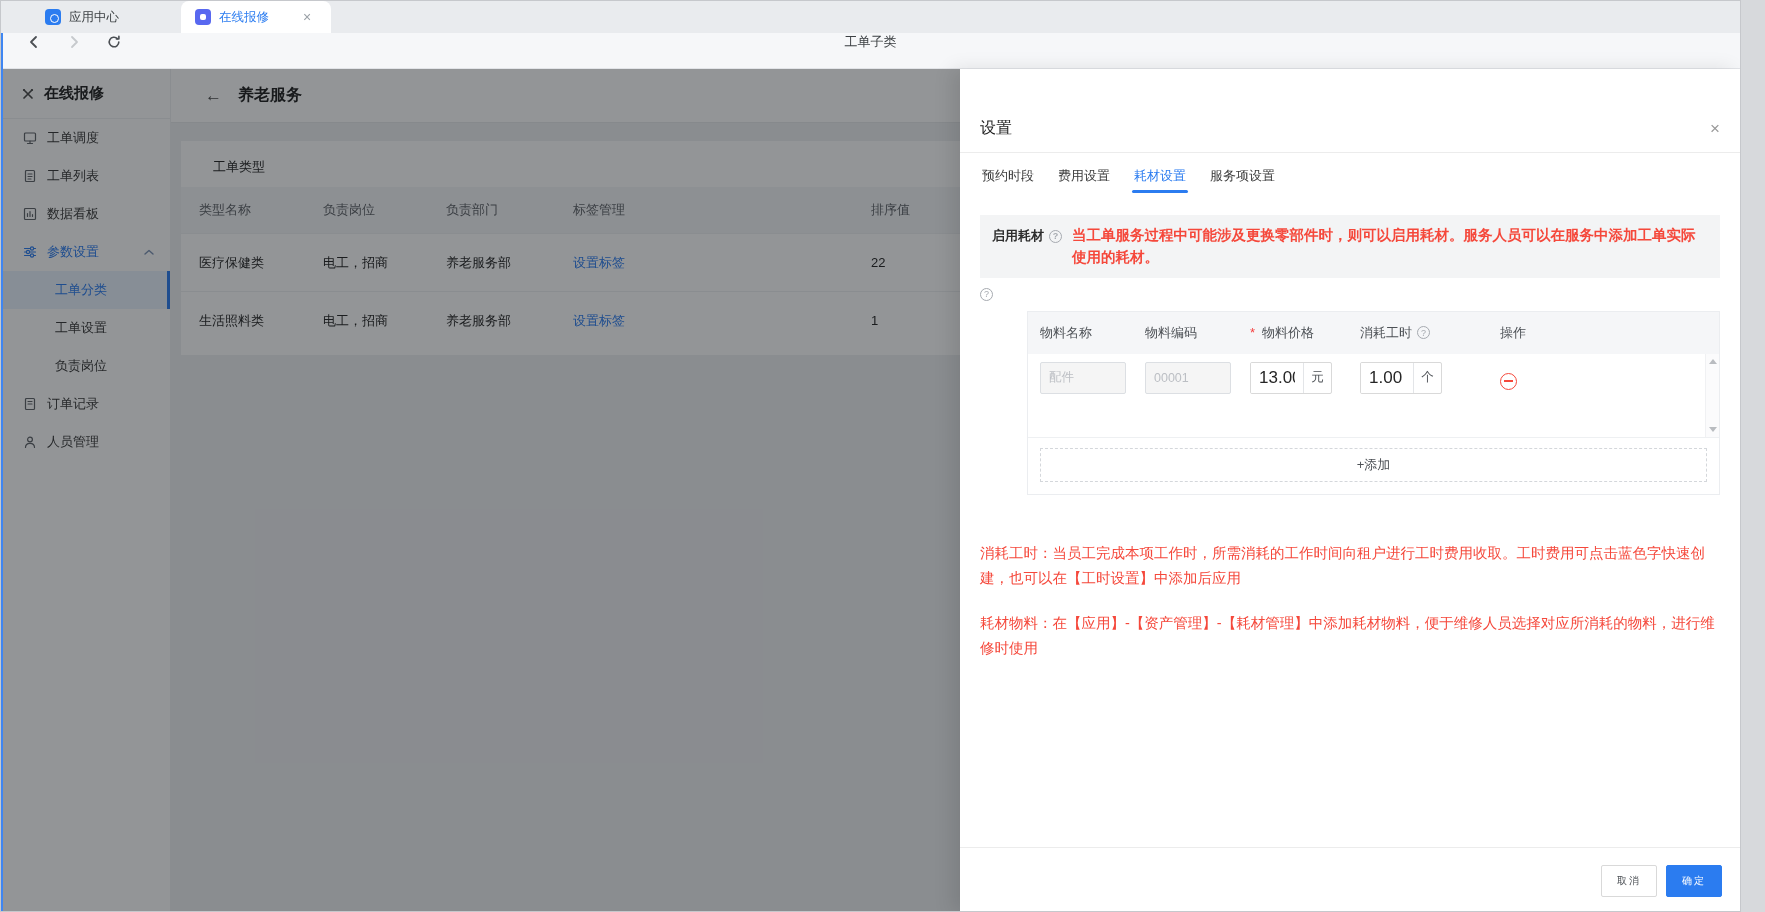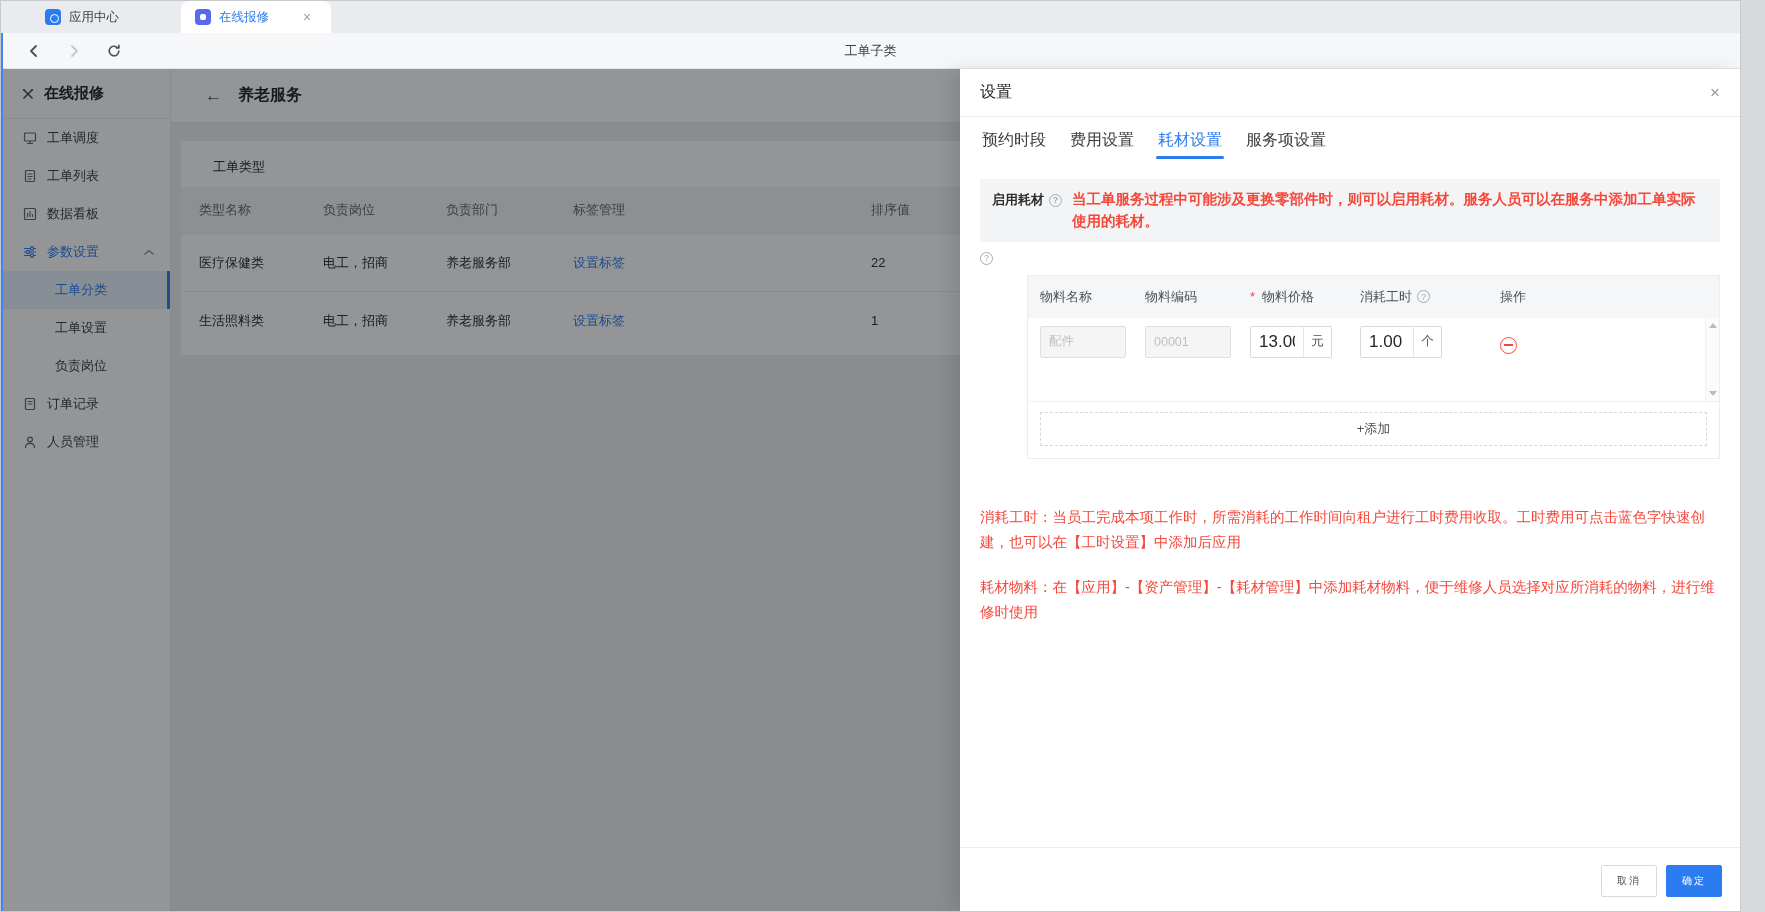--- a/index.html
+++ b/index.html
@@ -20,21 +20,21 @@
   .tab{height:32px;display:flex;align-items:center;gap:8px;padding:0 14px;font-size:12.5px;color:#3c4043;min-width:150px;}
   .tab.active{background:#fff;border-radius:8px 8px 0 0;color:var(--accent);}
   .tab-fav{width:16px;height:16px;border-radius:4px;flex:0 0 auto;position:relative;}
   .tab-fav.appcenter{background:#2b7cf0;}
   .tab-fav.appcenter::after{content:"";position:absolute;left:4.5px;top:4.5px;width:7px;height:7px;border:1.5px solid #fff;border-radius:50%;}
   .tab-fav.repair{background:#5868f0;}
   .tab-fav.repair::after{content:"";position:absolute;left:5px;top:5px;width:6px;height:6px;background:#fff;border-radius:2px;}
   .tab-close{margin-left:26px;color:#9aa0a6;font-size:14px;line-height:1;cursor:pointer;}
 
   
-  .navbar{position:relative;height:36px;background:#f6f7f9;border-bottom:1px solid #e2e4e8;display:flex;align-items:center;padding-left:24px;gap:22px;}
+  .navbar{position:relative;height:36px;background:#f6f7f9;border-bottom:1px solid #e2e4e8;display:flex;align-items:flex-start;padding-left:24px;gap:22px;}
   .nav-btn{width:18px;height:18px;display:flex;align-items:center;justify-content:center;}
   .nav-title{position:absolute;left:0;right:0;text-align:center;font-size:13px;color:#3c4043;}
 
   
   .app{position:relative;height:844px;display:flex;background:#eef0f3;}
 
   
   .sidebar{width:170px;background:#fff;flex:0 0 auto;border-right:1px solid #eef0f2;}
   .side-header{height:50px;display:flex;align-items:center;gap:9px;padding-left:20px;font-size:15px;font-weight:bold;color:#1f1f1f;border-bottom:1px solid #eef0f2;}
   .side-item{height:38px;display:flex;align-items:center;gap:10px;padding-left:22px;font-size:13px;color:#383838;cursor:pointer;position:relative;}
@@ -57,24 +57,24 @@
   .gc{padding-left:18px;}
   .gc1{width:124px;}.gc2{width:123px;}.gc3{width:127px;}.gc4{width:298px;}.gc5{flex:1;}
   .g-link{color:var(--accent);cursor:pointer;}
   .card-bottom{height:6px;}
 
   
   .mask{position:absolute;left:0;top:0;width:985px;height:100%;background:rgba(16,19,24,0.45);z-index:40;}
 
   
   .drawer{position:absolute;right:0;top:0;bottom:0;width:780px;background:#fff;z-index:50;display:flex;flex-direction:column;box-shadow:-8px 0 18px rgba(0,0,0,0.10);}
-  .drawer-header{height:48px;flex:0 0 auto;display:flex;align-items:center;padding:0 20px;border-bottom:1px solid #ececec;font-size:16px;color:#1f1f1f;}
+  .drawer-header{height:48px;flex:0 0 auto;display:flex;align-items:center;padding:0 20px;border-bottom:1px solid #ececec;font-size:16px;color:#1f1f1f;margin-top:36px;}
   .drawer-close{margin-left:auto;font-size:17px;color:#9a9a9a;cursor:pointer;line-height:1;}
   .drawer-tabs{height:46px;flex:0 0 auto;display:flex;align-items:center;column-gap:20px;padding-left:20px;}
-  .dtab{position:relative;font-size:16px;color:#3c3c3c;padding:14px 2px;cursor:pointer;}
+  .dtab{position:relative;font-size:13px;color:#3c3c3c;padding:14px 2px;cursor:pointer;}
   .dtab.active{color:var(--accent);}
   .dtab.active::after{content:"";position:absolute;left:0;right:0;bottom:6px;height:3px;border-radius:2px;background:var(--accent);}
   .drawer-body{flex:1;padding:16px 20px 0 20px;overflow:hidden;}
 
   .enable-band{background:#f3f4f5;display:flex;align-items:flex-start;padding:9px 12px;}
   .enable-label{font-size:13px;font-weight:bold;color:#2d2d2d;display:flex;align-items:center;gap:5px;white-space:nowrap;padding-top:3px;}
   .info-circ{width:13px;height:13px;border:1px solid #a6aab0;border-radius:50%;color:#a6aab0;font-size:9px;display:inline-flex;align-items:center;justify-content:center;flex:0 0 auto;}
   .enable-warning{flex:1;margin-left:10px;color:var(--danger);font-size:14.5px;font-weight:bold;line-height:1.55;}
 
   .hint-line{margin-top:10px;display:flex;align-items:center;gap:6px;font-size:12px;color:#9a9ea5;}

